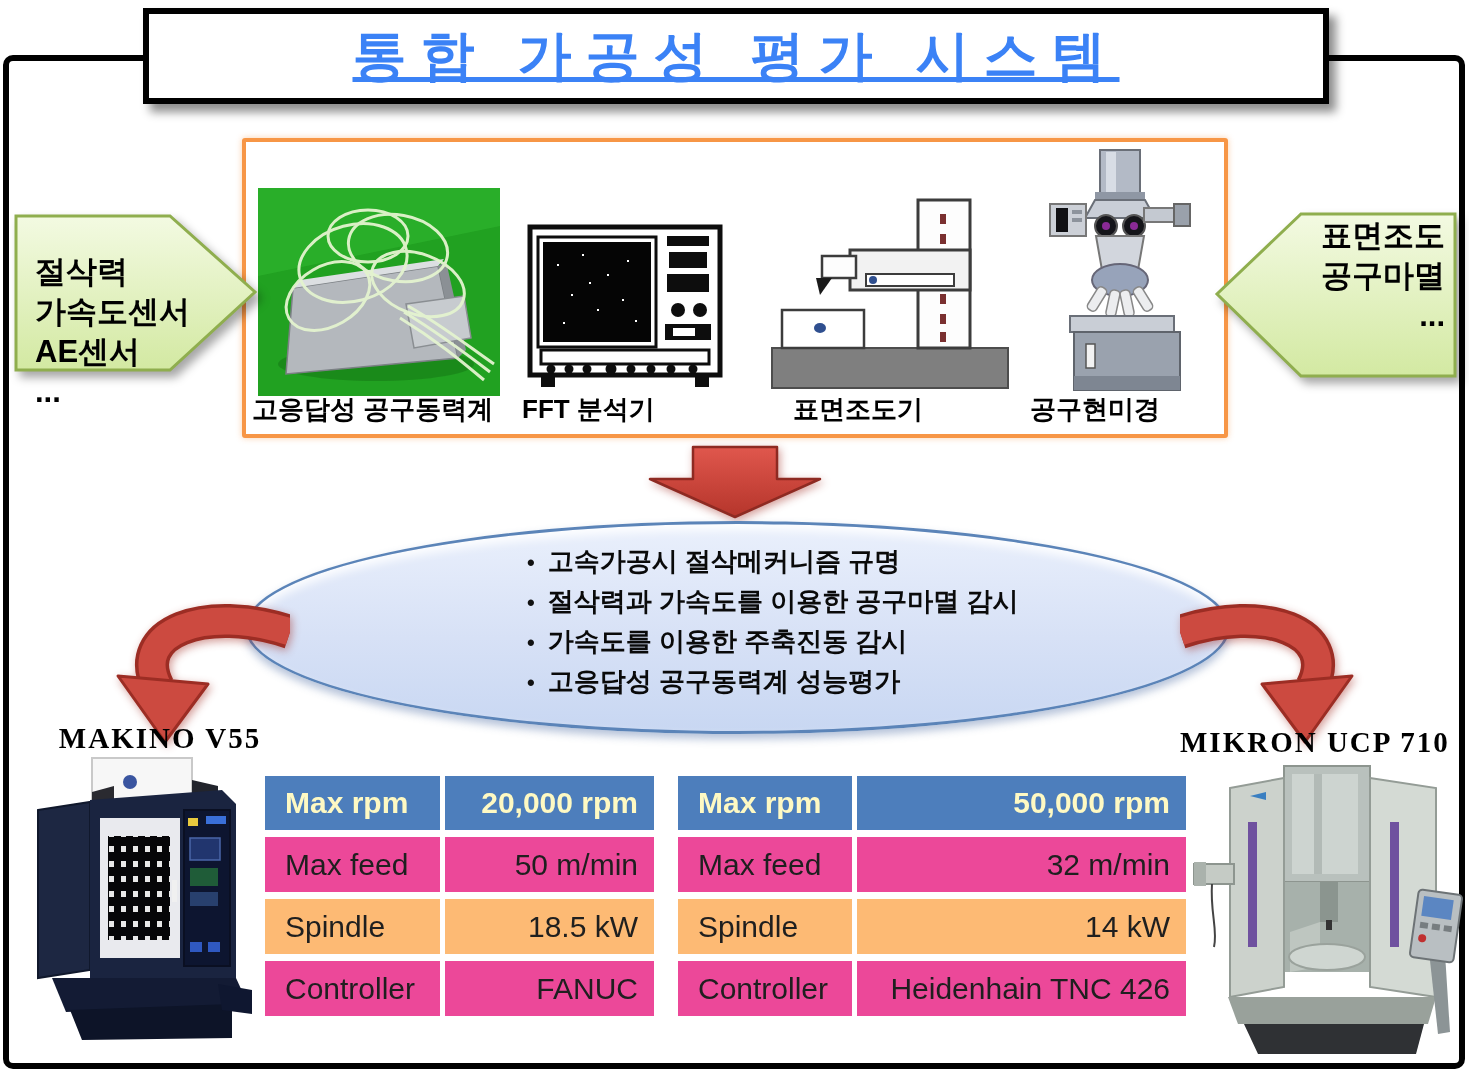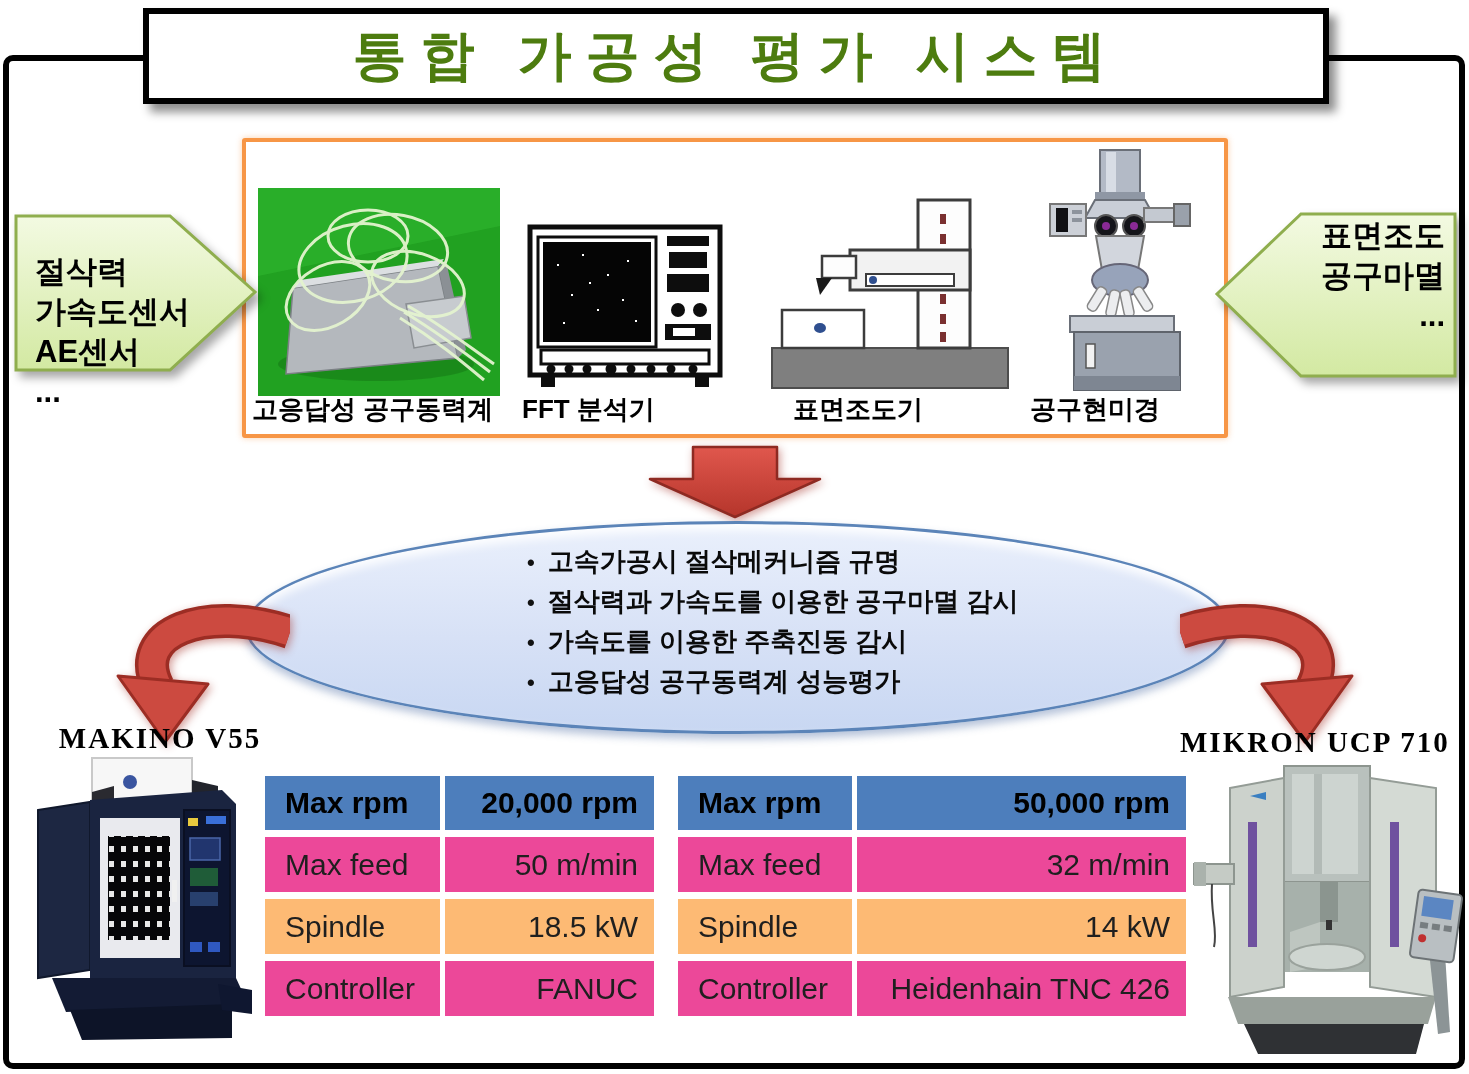--- a/index.html
+++ b/index.html
@@ -12,21 +12,21 @@
     position:absolute; left:3px; top:55px; width:1450px; height:1002px;
     border:6px solid #000; border-radius:10px; background:transparent;
   }
   
   .title-box {
     position:absolute; left:143px; top:8px; width:1174px; height:84px;
     background:#fff; border:6px solid #000;
     box-shadow:7px 8px 9px rgba(0,0,0,0.45);
     display:flex; align-items:center; justify-content:center; z-index:5;
   }
-  .title-box span { font-size:54px; font-weight:bold; letter-spacing:14px; color:#4d7c0f; }
+  .title-box span { font-size:54px; font-weight:bold; letter-spacing:14px; color:#3b82f6;text-decoration:underline; }
   
   .equip-box {
     position:absolute; left:242px; top:138px; width:978px; height:292px;
     border:4px solid #f79646; border-radius:3px; background:#fff;
     box-shadow:0 0 6px rgba(247,150,70,0.45); z-index:1;
   }
   .equip-img { position:absolute; z-index:2; }
   .equip-label {
     position:absolute; z-index:2; 
     font-size:26px; font-weight:bold; color:#000; white-space:nowrap;
@@ -55,21 +55,21 @@
     letter-spacing:2px; color:#000; white-space:nowrap;
   }
   .machine-img { position:absolute; z-index:1; }
   
   .spec-table { position:absolute; display:grid; grid-template-rows:54px 55px 55px 55px; row-gap:7px; column-gap:5px; z-index:2; }
   .spec-table.left  { left:265px; top:776px; width:389px; grid-template-columns:175px 1fr; }
   .spec-table.right { left:678px; top:776px; width:508px; grid-template-columns:174px 1fr; }
   .cell { display:flex; align-items:center; font-size:30px; color:#1f1f1f; }
   .cell.lbl { padding-left:20px; }
   .cell.val { justify-content:flex-end; padding-right:16px; }
-  .cell.hd  { background:#4d7ebc; color:#000000; font-weight:bold; }
+  .cell.hd  { background:#4d7ebc; color:#fef9c3; font-weight:bold; }
   .cell.odd  { background:#ec4899; }
   .cell.even { background:#fdba74; }
 </style>
 </head>
 <body>
 
 <div id="canvas">
 
   <div class="outer-frame"></div>
 

